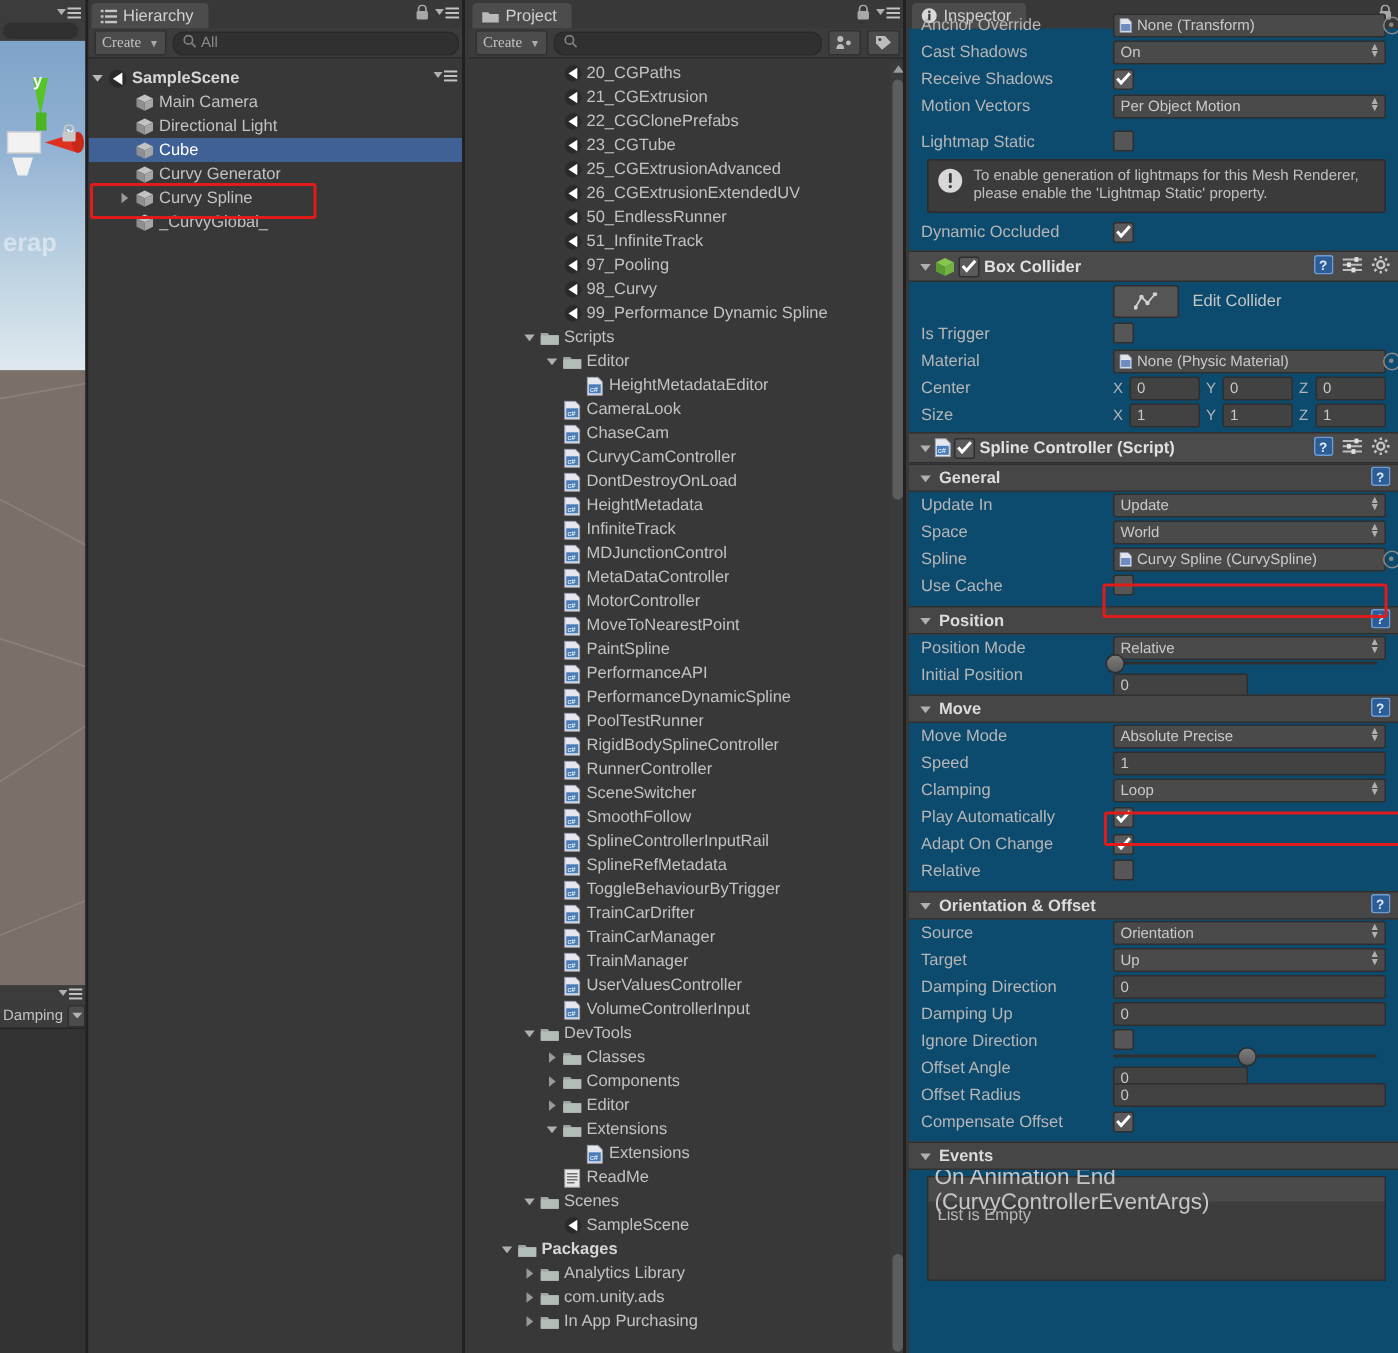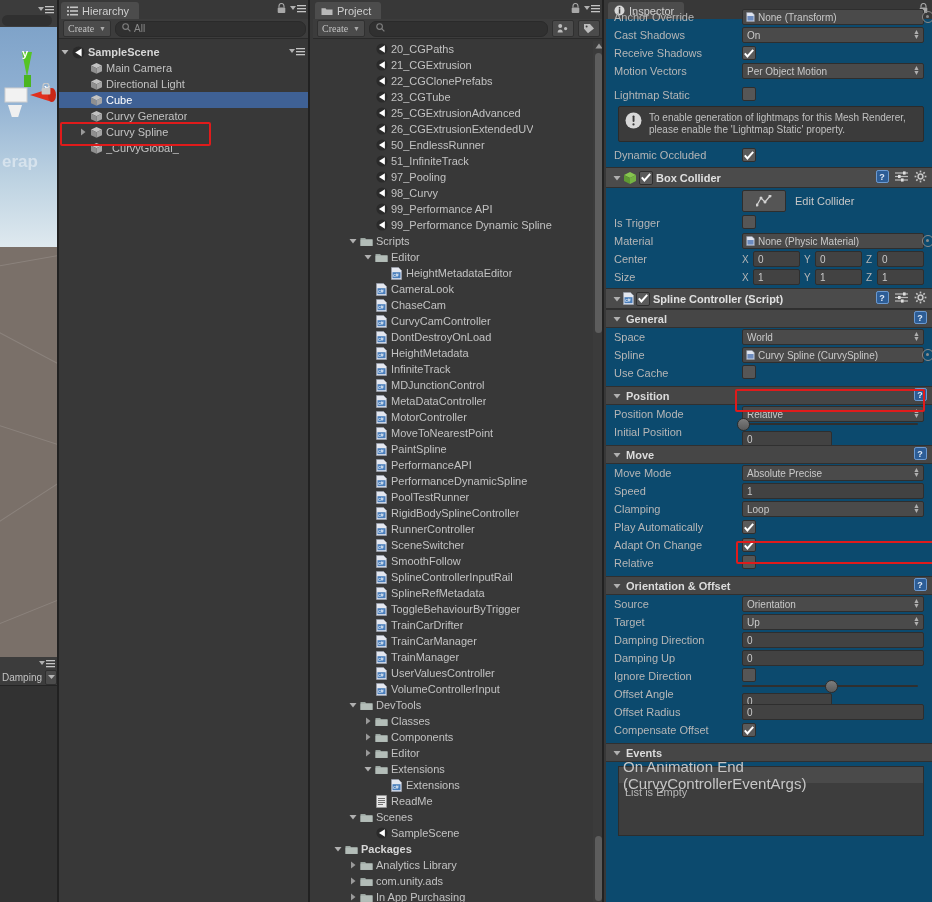--- a/index.html
+++ b/index.html
@@ -528,31 +528,20 @@
       </div>
       <div class="row">
         <span style="width:49px;flex:0 0 49px;"></span>
         <span class="fold"></span>
         <span class="ricon">
           <svg width="12" height="12" viewBox="0 0 13 13">
             <circle cx="6.5" cy="6.5" r="6" fill="#2a2a2a"></circle>
             <polygon points="9.6,2.4 9.6,10.6 3.2,6.5" fill="#ffffff"></polygon>
           </svg>
         </span>
-        <span class="rlabel">99_Performance API</span>
-      </div>
-      <div class="row">
-        <span style="width:49px;flex:0 0 49px;"></span>
-        <span class="fold"></span>
-        <span class="ricon">
-          <svg width="12" height="12" viewBox="0 0 13 13">
-            <circle cx="6.5" cy="6.5" r="6" fill="#2a2a2a"></circle>
-            <polygon points="9.6,2.4 9.6,10.6 3.2,6.5" fill="#ffffff"></polygon>
-          </svg>
-        </span>
         <span class="rlabel">99_Performance Dynamic Spline</span>
       </div>
       <div class="row">
         <span style="width:34px;flex:0 0 34px;"></span>
         <span class="fold">
           <svg width="8" height="8" viewBox="0 0 8 8">
             <polygon points="0.5,2 7.5,2 4,6.5" fill="#b0b0b0"></polygon>
           </svg>
         </span>
         <span class="ricon">
@@ -1369,20 +1358,29 @@
         </span>
         <span class="sect-title">General</span>
         <span class="comp-right" style="top:1px;">
           <span><svg width="13" height="13" viewBox="0 0 13 13">
               <rect x="0.5" y="0.5" width="12" height="12" rx="1.6" fill="#2d5d96" stroke="#6d9bd2"></rect>
               <text x="3.3" y="10" font-size="9" fill="#dfe9f6" font-family="Liberation Sans" font-weight="bold">?</text>
             </svg></span>
         </span>
       </div>
       <div class="prow">
+        <span class="plabel">Update In</span>
+        <span class="pfield">
+          <div class="enumfield">
+            <span>Update</span>
+            <span class="updown">▲<br>▼</span>
+          </div>
+        </span>
+      </div>
+      <div class="prow">
         <span class="plabel">Space</span>
         <span class="pfield">
           <div class="enumfield">
             <span>World</span>
             <span class="updown">▲<br>▼</span>
           </div>
         </span>
       </div>
       <div class="prow">
         <span class="plabel">Spline</span>

